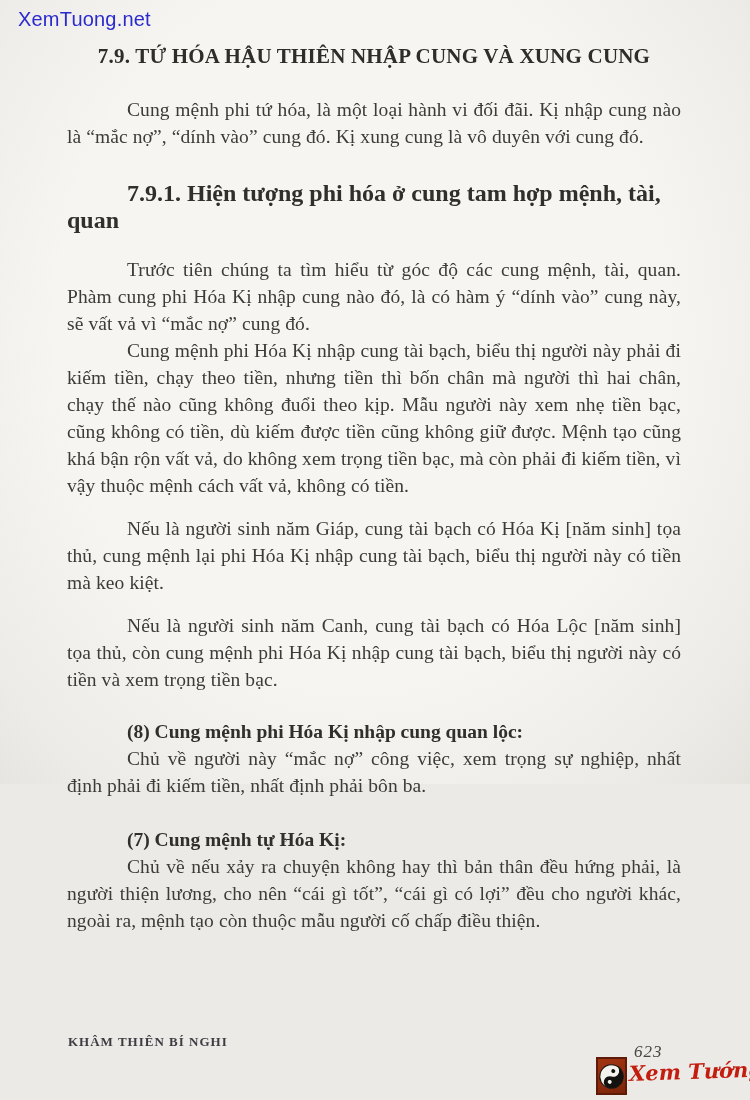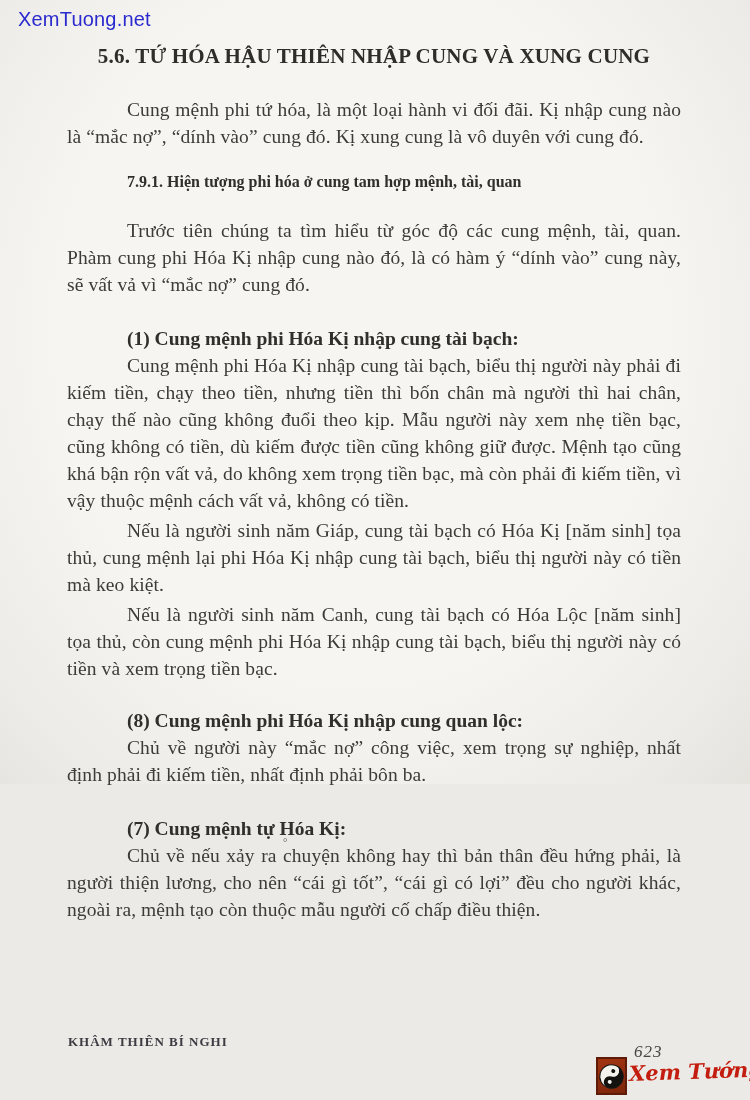--- a/index.html
+++ b/index.html
@@ -26,30 +26,30 @@
     font-size:21px;font-weight:bold;color:#2e2d2a;
     text-align:center;letter-spacing:.2px;white-space:nowrap;
   }
   p{
     margin:0;font-size:19.5px;line-height:27px;
     text-align:justify;text-align-last:left;
     text-indent:60px;color:#3c3b38;letter-spacing:.1px;
   }
   .intro{margin-top:27px;}
   .sec-heading{
-    margin:18px 0 0;font-size:16px;font-weight:bold;color:#302f2c;
+    margin:30px 0 0;font-size:24px;font-weight:bold;color:#302f2c;
     text-indent:60px;line-height:27px;
   }
   .item-heading{
     margin:27px 0 0;font-size:19.5px;font-weight:bold;color:#302f2c;
     text-indent:60px;line-height:27px;
   }
   .item-heading.gap-lg{margin-top:25px;}
   .lead{margin-top:22px;}
-  p + p.follow{margin-top:3px;}
+  p + p.follow{margin-top:16px;}
   .artifact{
     position:absolute;left:283px;top:836px;
     font-size:11px;color:#5a5955;
   }
   .footer-book-title{
     position:absolute;left:68px;top:1034px;
     font-size:13px;font-weight:bold;color:#3d3c42;letter-spacing:1px;
   }
   .page-number{
     position:absolute;left:634px;top:1042px;
@@ -75,29 +75,28 @@
 </style>
 </head>
 <body>
 
 <div class="page">
 
   <div class="watermark">XemTuong.net</div>
 
   <div class="content">
 
-    <h1 class="chapter-title">5.6. TỨ HÓA HẬU THIÊN NHẬP CUNG VÀ XUNG CUNG</h1>
+    <h1 class="chapter-title">7.9. TỨ HÓA HẬU THIÊN NHẬP CUNG VÀ XUNG CUNG</h1>
 
     <p class="intro">Cung mệnh phi tứ hóa, là một loại hành vi đối đãi. Kị nhập cung nào là “mắc nợ”, “dính vào” cung đó. Kị xung cung là vô duyên với cung đó.</p>
 
     <h2 class="sec-heading">7.9.1. Hiện tượng phi hóa ở cung tam hợp mệnh, tài, quan</h2>
 
     <p class="lead">Trước tiên chúng ta tìm hiểu từ góc độ các cung mệnh, tài, quan. Phàm cung phi Hóa Kị nhập cung nào đó, là có hàm ý “dính vào” cung này, sẽ vất vả vì “mắc nợ” cung đó.</p>
 
-    <h3 class="item-heading">(1) Cung mệnh phi Hóa Kị nhập cung tài bạch:</h3>
     <p>Cung mệnh phi Hóa Kị nhập cung tài bạch, biểu thị người này phải đi kiếm tiền, chạy theo tiền, nhưng tiền thì bốn chân mà người thì hai chân, chạy thế nào cũng không đuổi theo kịp. Mẫu người này xem nhẹ tiền bạc, cũng không có tiền, dù kiếm được tiền cũng không giữ được. Mệnh tạo cũng khá bận rộn vất vả, do không xem trọng tiền bạc, mà còn phải đi kiếm tiền, vì vậy thuộc mệnh cách vất vả, không có tiền.</p>
     <p class="follow">Nếu là người sinh năm Giáp, cung tài bạch có Hóa Kị [năm sinh] tọa thủ, cung mệnh lại phi Hóa Kị nhập cung tài bạch, biểu thị người này có tiền mà keo kiệt.</p>
     <p class="follow">Nếu là người sinh năm Canh, cung tài bạch có Hóa Lộc [năm sinh] tọa thủ, còn cung mệnh phi Hóa Kị nhập cung tài bạch, biểu thị người này có tiền và xem trọng tiền bạc.</p>
 
     <h3 class="item-heading gap-lg">(8) Cung mệnh phi Hóa Kị nhập cung quan lộc:</h3>
     <p>Chủ về người này “mắc nợ” công việc, xem trọng sự nghiệp, nhất định phải đi kiếm tiền, nhất định phải bôn ba.</p>
 
     <h3 class="item-heading">(7) Cung mệnh tự Hóa Kị:</h3>
     <p>Chủ về nếu xảy ra chuyện không hay thì bản thân đều hứng phải, là người thiện lương, cho nên “cái gì tốt”, “cái gì có lợi” đều cho người khác, ngoài ra, mệnh tạo còn thuộc mẫu người cố chấp điều thiện.</p>
 

